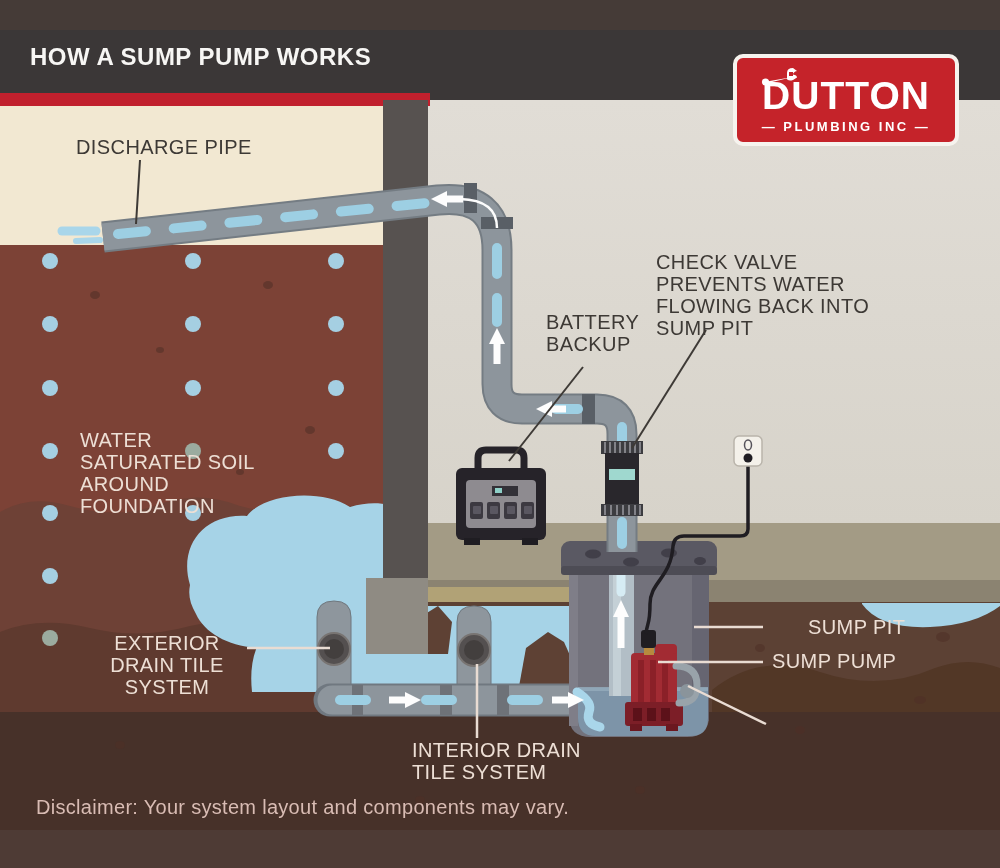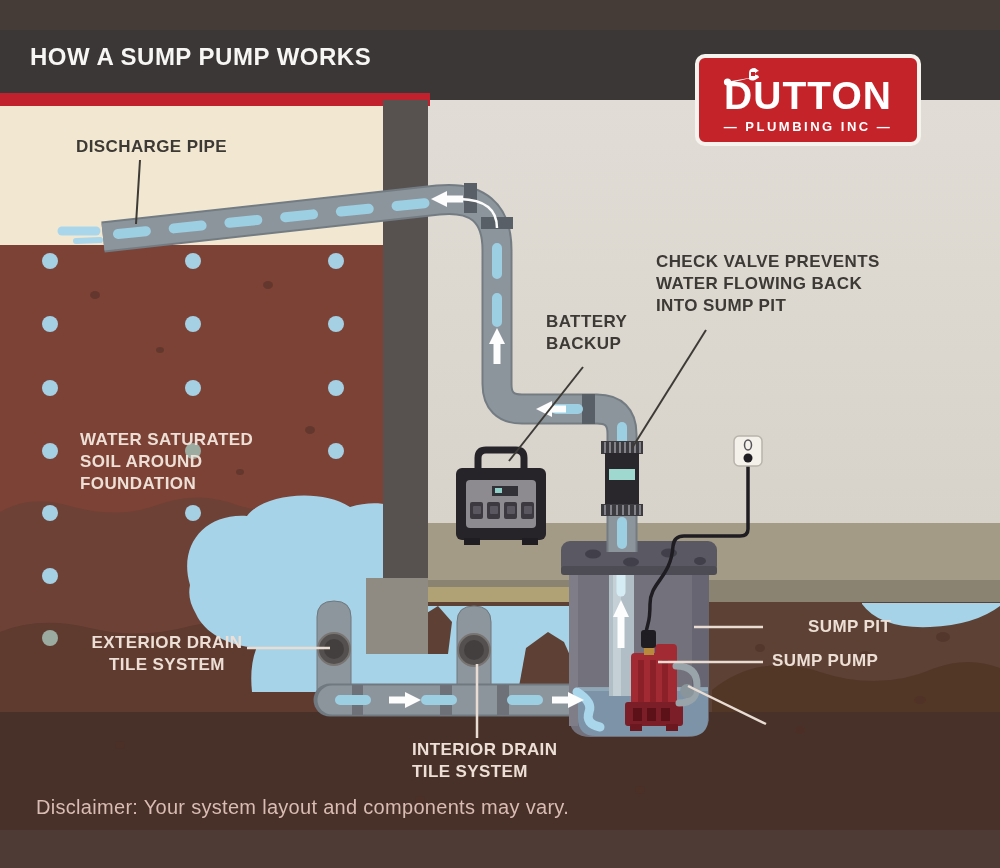--- a/index.html
+++ b/index.html
@@ -1,26 +1,26 @@
 <!DOCTYPE html>
 <html><head>
 <meta charset="utf-8">
 <style>
   html,body{margin:0;padding:0;background:#2e2a28;}
   #stage{position:relative;width:1000px;height:868px;overflow:hidden;
          font-family:"Liberation Sans",sans-serif;background:#473129;}
   #scene{position:absolute;left:0;top:0;}
   .hdr-title{position:absolute;left:30px;top:43px;font-size:24px;font-weight:800;
              color:#f7f6f4;letter-spacing:.5px;}
-  .label{position:absolute;font-size:17px;font-weight:700;letter-spacing:.4px;
+  .label{position:absolute;font-size:20px;font-weight:400;letter-spacing:.4px;
          line-height:22px;color:#3d3935;}
   .label.light{color:#eddfd5;}
   .disclaimer{position:absolute;left:36px;top:796px;font-size:20px;font-weight:400;
               letter-spacing:.3px;color:#d9bcb4;}
-  .logo{position:absolute;left:695px;top:54px;width:226px;height:92px;
+  .logo{position:absolute;left:733px;top:54px;width:226px;height:92px;
         background:#c5232a;border:4px solid #f6f3ee;border-radius:10px;
         box-sizing:border-box;display:flex;flex-direction:column;
         align-items:center;justify-content:center;}
   .logo .brand{color:#ffffff;font-size:39px;font-weight:800;letter-spacing:1px;
                line-height:1;margin-top:10px;}
   .logo .sub{color:#ffffff;font-size:13px;font-weight:700;letter-spacing:2.5px;
              margin-top:4px;}
   .logo .wrench{position:absolute;left:22px;top:7px;width:42px;height:22px;}
 </style>
 </head>

